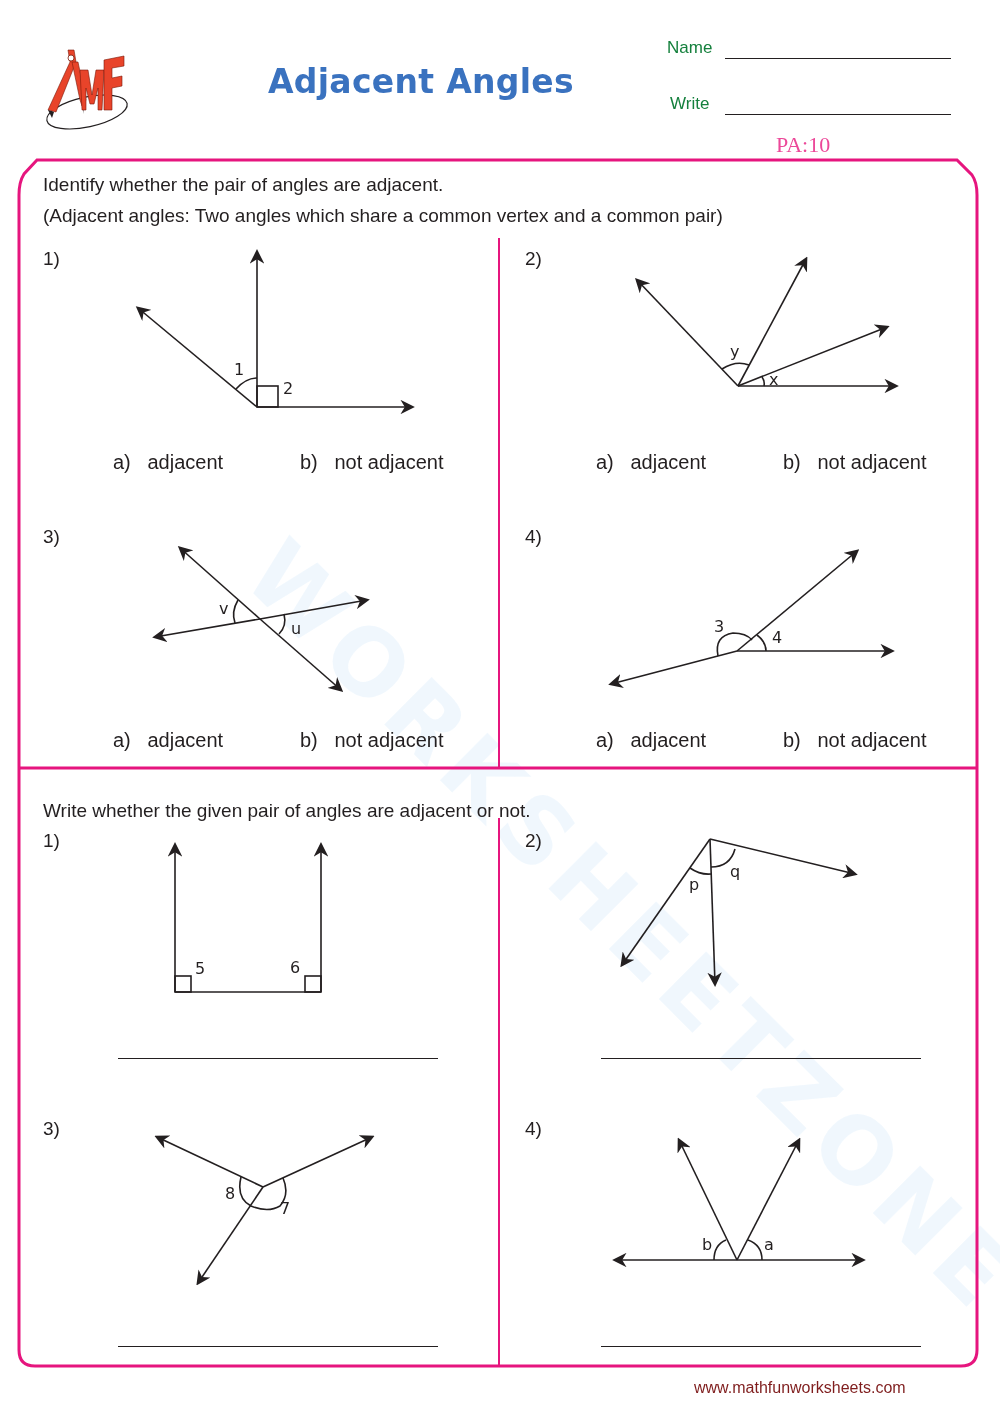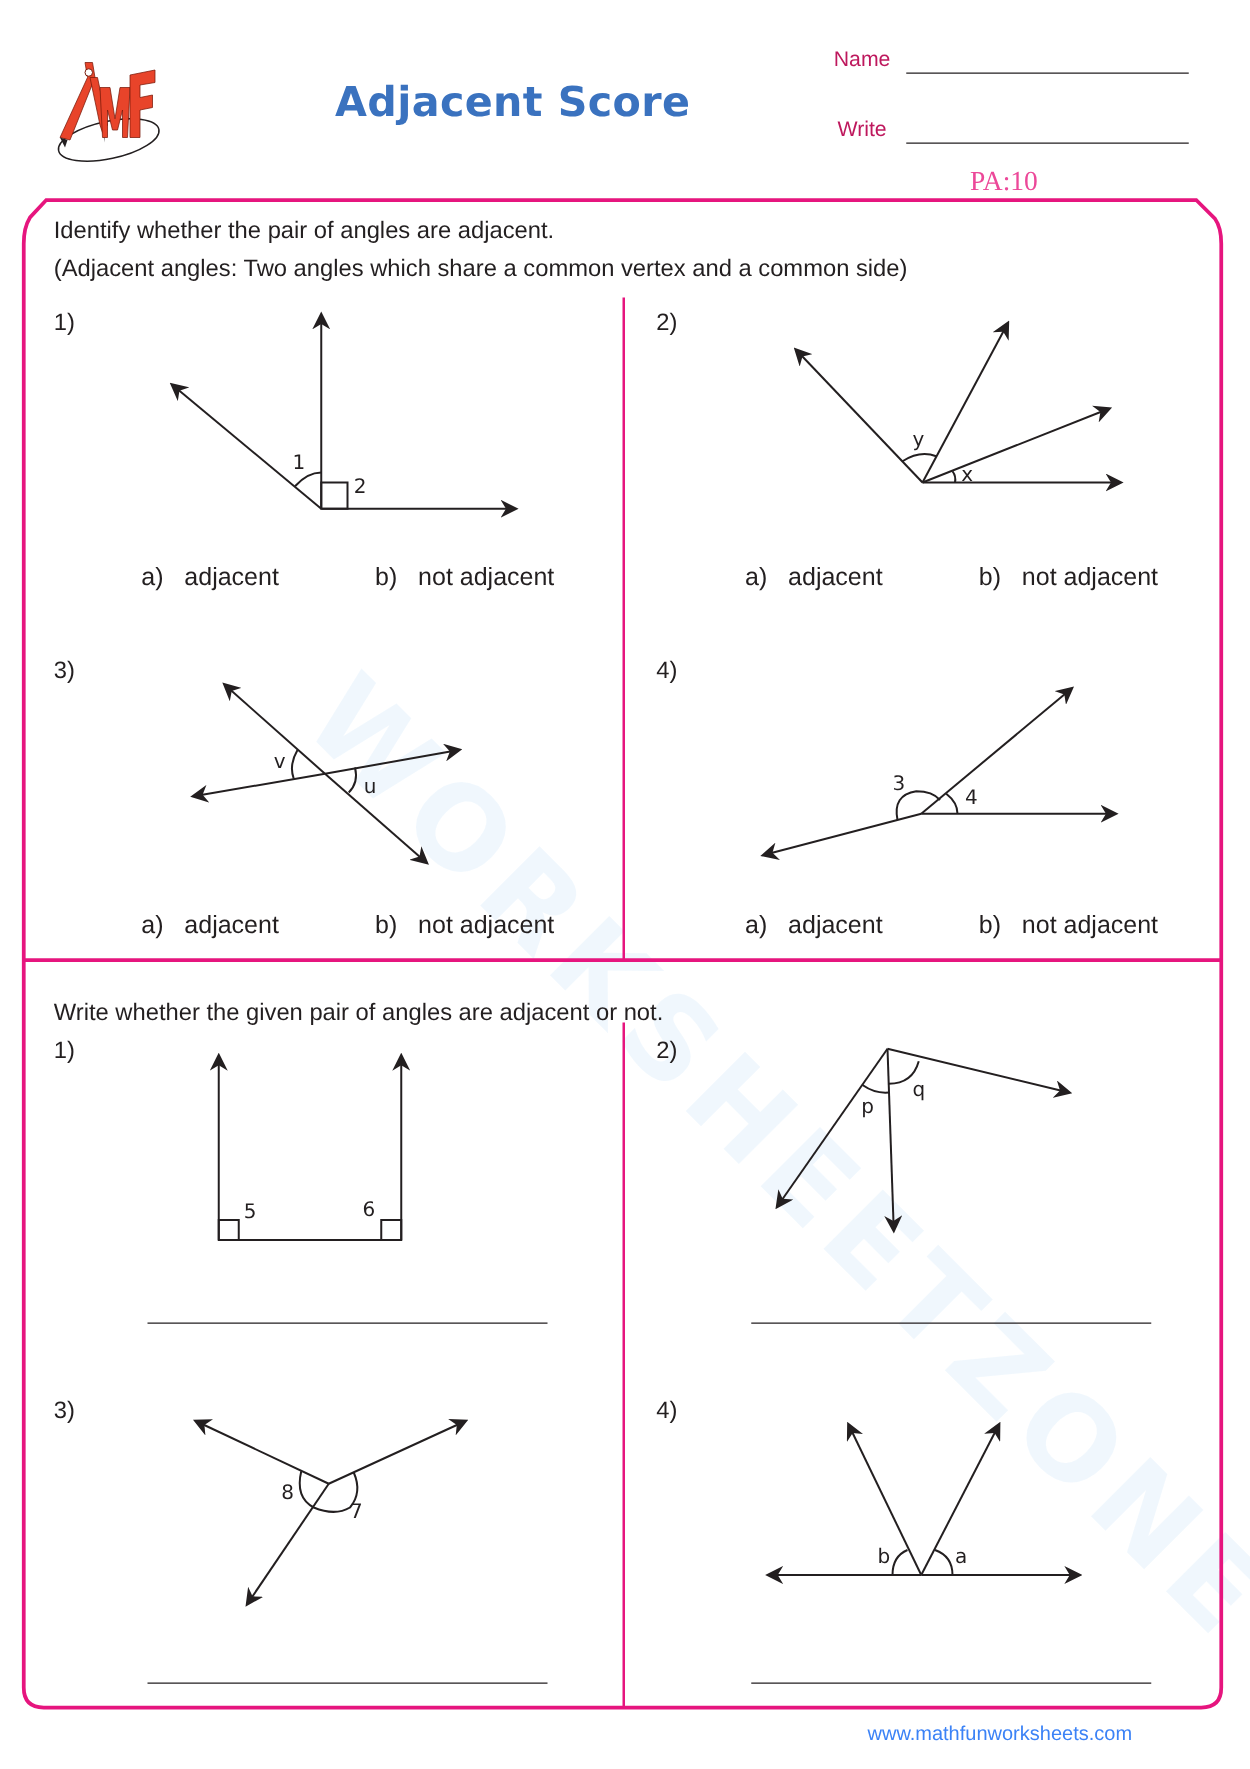--- a/index.html
+++ b/index.html
@@ -1,65 +1,65 @@
 <!DOCTYPE html>
 <html><head>
 <meta charset="utf-8">
 <style>
   html, body { margin: 0; padding: 0; background: #ffffff; }
   body { width: 1000px; height: 1415px; position: relative; overflow: hidden;
          font-family: "DejaVu Sans", "Liberation Sans", sans-serif; color: #231f20; }
   .abs { position: absolute; }
   .title { left: 268px; top: 62px; font-size: 33px; font-weight: bold; color: #3a72bf;
            font-family: "DejaVu Sans", sans-serif; letter-spacing: 0.3px; }
-  .field-label { font-size: 17px; color: #be185d; font-family: "Liberation Sans", sans-serif; }
+  .field-label { font-size: 17px; color: #15803d; font-family: "Liberation Sans", sans-serif; }
   .field-line { height: 0; border-bottom: 1.6px solid #231f20; }
   .pa { font-family: "Liberation Serif", serif; font-size: 22px; color: #ec4899; }
   .instr { font-size: 19px; font-family: "Liberation Sans", sans-serif; color: #231f20; }
   .qnum { font-size: 19px; font-family: "Liberation Sans", sans-serif; color: #231f20; }
   .choice { font-size: 20px; font-family: "Liberation Sans", sans-serif; color: #231f20; white-space: nowrap; }
   .answer-line { height: 0; border-bottom: 1.6px solid #231f20; }
-  .footer { font-size: 16px; font-family: "Liberation Sans", sans-serif; color: #3b82f6; }
+  .footer { font-size: 16px; font-family: "Liberation Sans", sans-serif; color: #7f1d1d; }
   .watermark { left: 300px; top: 520px; font-size: 92px; font-weight: bold; color: #3a9be8;
                opacity: 0.07; transform: rotate(45deg); transform-origin: left top;
                letter-spacing: 8px; white-space: nowrap; font-family: "DejaVu Sans", sans-serif; }
 </style>
 </head>
 <body>
 
 <div class="abs watermark">WORKSHEETZONE</div>
 
 <svg class="abs" style="left:40px;top:40px" width="100" height="100" viewBox="0 0 100 100">
   <ellipse cx="47" cy="72" rx="41" ry="15" fill="none" stroke="#231f20" stroke-width="1.2" transform="rotate(-12 47 72)"></ellipse>
   <polygon points="28,10 34,10 36,22 16,72 8,70 30,22" fill="#e8442a" stroke="#7a1a0a" stroke-width="0.6"></polygon>
   <circle cx="31" cy="18" r="3" fill="#fff" stroke="#7a1a0a" stroke-width="0.8"></circle>
   <polygon points="32,22 38,22 46,60 42,66 40,60" fill="#e8442a" stroke="#7a1a0a" stroke-width="0.6"></polygon>
   <polygon points="42,66 44,74 43,66" fill="#231f20"></polygon>
   <polygon points="8,70 12,78 14,72" fill="#231f20"></polygon>
   <polygon points="40,30 48,30 52,55 56,30 64,30 62,70 58,70 58,48 54,64 50,64 46,48 46,70 42,70" fill="#e8442a" stroke="#7a1a0a" stroke-width="0.6"></polygon>
   <polygon points="64,20 84,16 84,26 72,28 72,38 82,36 82,46 72,48 72,70 64,70" fill="#e8442a" stroke="#7a1a0a" stroke-width="0.6"></polygon>
 </svg>
 
-<div class="abs title">Adjacent Score</div>
+<div class="abs title">Adjacent Angles</div>
 
 <div class="abs field-label" style="left:667px;top:38px">Name</div>
 <div class="abs field-line" style="left:725px;top:58px;width:226px"></div>
 <div class="abs field-label" style="left:670px;top:94px">Write</div>
 <div class="abs field-line" style="left:725px;top:114px;width:226px"></div>
 <div class="abs pa" style="left:776px;top:132px">PA:10</div>
 
 <svg class="abs" style="left:0;top:0" width="1000" height="1415" viewBox="0 0 1000 1415">
   <path d="M 37 160 L 957 160 L 972 175 Q 977 182 977 195 L 977 1350 Q 977 1366 961 1366 L 35 1366 Q 19 1366 19 1350 L 19 195 Q 19 182 24 174 Z" fill="none" stroke="#e6157e" stroke-width="3"></path>
   <line x1="499" y1="238" x2="499" y2="768" stroke="#e6157e" stroke-width="2"></line>
   <line x1="19" y1="768" x2="977" y2="768" stroke="#e6157e" stroke-width="3"></line>
   <line x1="499" y1="818" x2="499" y2="1366" stroke="#e6157e" stroke-width="2"></line>
 </svg>
 
 <div class="abs instr" style="left:43px;top:174px">Identify whether the pair of angles are adjacent.</div>
-<div class="abs instr" style="left:43px;top:205px">(Adjacent angles:  Two angles which share a common vertex and a common side)</div>
+<div class="abs instr" style="left:43px;top:205px">(Adjacent angles:  Two angles which share a common vertex and a common pair)</div>
 
 <svg class="abs" style="left:0;top:0;pointer-events:none" width="1000" height="1415" viewBox="0 0 1000 1415">
   <defs>
     <marker id="arr" viewBox="0 0 10 10" refX="8" refY="5" markerWidth="9" markerHeight="9" orient="auto-start-reverse">
       <path d="M0,0 L10,5 L0,10 L3,5 Z" fill="#231f20"></path>
     </marker>
   </defs>
   <g stroke="#231f20" stroke-width="1.6" fill="none">
 
     <g>

